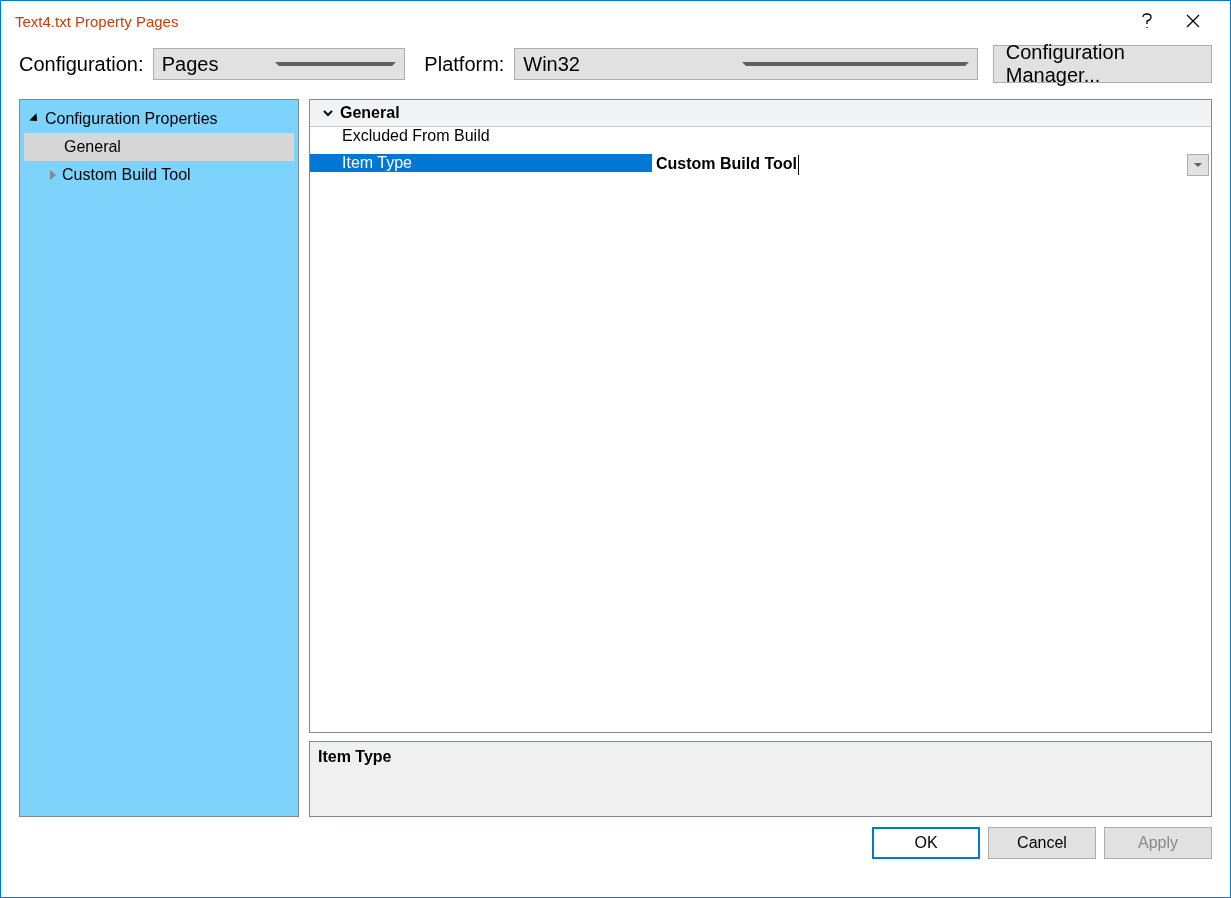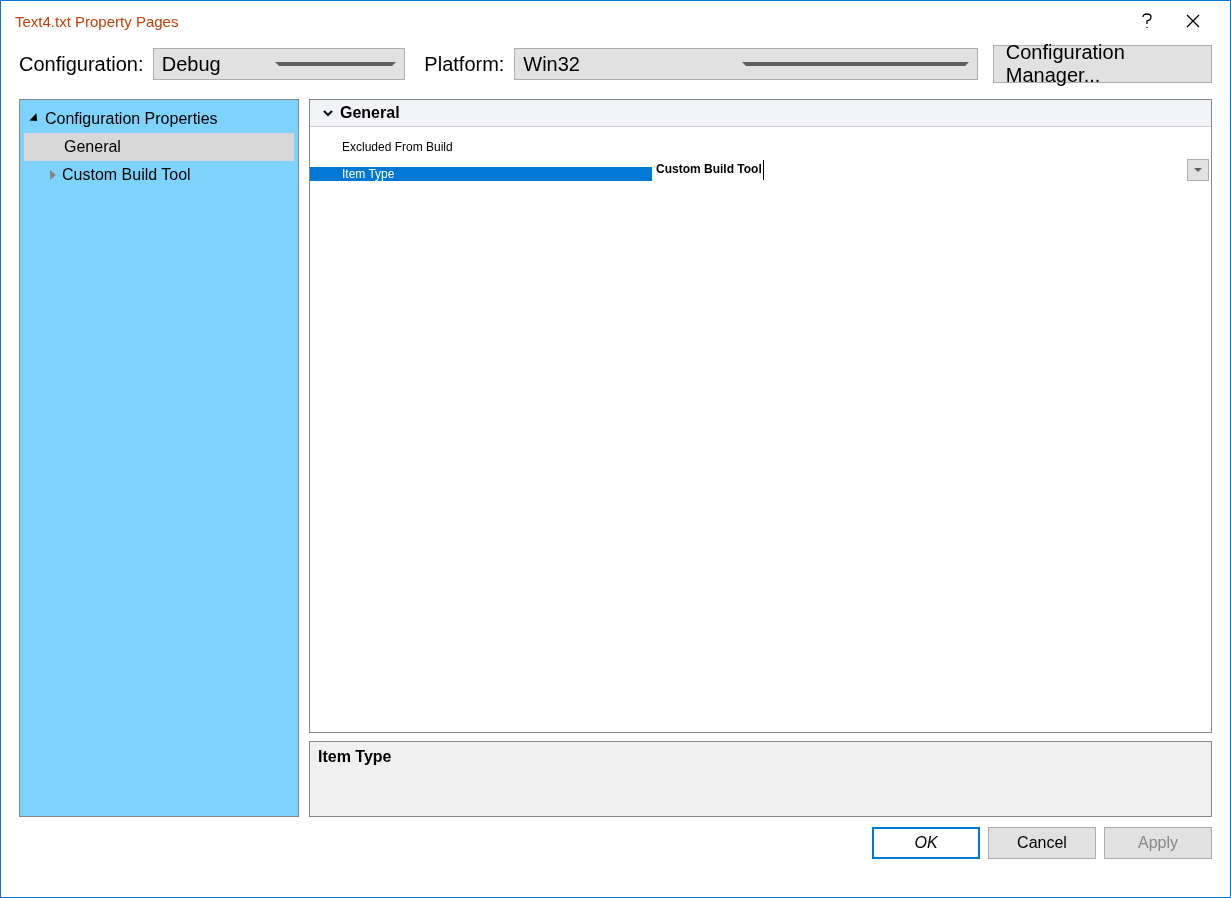--- a/index.html
+++ b/index.html
@@ -18,33 +18,33 @@
   .content { display: flex; padding: 6px 18px 10px 18px; gap: 10px; height: 734px; }
   .tree-pane { width: 280px; border: 1px solid #828790; background: #7dd3fc; padding: 5px 4px; font-size: 16px; }
   .tree-item { display: flex; align-items: center; height: 28px; padding-left: 8px; cursor: pointer; gap: 4px;}
   .tree-item.root { }
   .tree-item.child { padding-left: 40px; }
   .tree-item.selected { background: #d7d7d7; }
   .arrow-right { display:inline-block; width:0;height:0;border-top:5px solid transparent;border-bottom:5px solid transparent;border-left:6px solid #888; margin-right:2px;}
   .right-pane { flex: 1; display: flex; flex-direction: column; gap: 8px; }
   .grid-pane { flex: 1; border: 1px solid #828790; background: #fff; }
   .grid-header { display: flex; align-items: center; height: 27px; background: #f2f3f7; border-bottom: 1px solid #ccc; padding-left: 12px; font-size: 16px; font-weight: 600; gap:6px; cursor:pointer;}
-  .grid-row { display: flex; height: 27px; align-items: flex-end; font-size: 12px; }
+  .grid-row { display: flex; height: 27px; align-items: flex-start; font-size: 16px; }
   .grid-row .key-cell { width: 342px; padding-left: 32px; }
   .grid-row .val-cell { flex: 1; padding-left: 4px; display:flex; align-items:center;}
   .grid-row.selected .key-cell { background: #0078d4; color: #fff; }
   .grid-row.selected .val-cell { font-weight: 600; }
   .val-inner { flex:1; }
   .caret { display:inline-block; width:0;height:0;border-left:4px solid transparent;border-right:4px solid transparent;border-top:4px solid #606060; }
   .dd-btn { width:22px;height:22px;border:1px solid #adadad;background:#e1e1e1;display:flex;align-items:center;justify-content:center;margin-right:2px;cursor:pointer;}
   .desc-pane { height: 76px; border: 1px solid #828790; background: #f0f0f0; padding: 6px 8px; font-size: 16px; }
   .desc-title { font-weight: 600; }
   .footer { display: flex; justify-content: flex-end; gap: 8px; padding: 0 18px 14px 0; }
   .btn { width: 108px; height: 32px; border: 1px solid #adadad; background: #e1e1e1; cursor: pointer; display:flex;align-items:center;justify-content:center; font-size:16px;}
-  .btn.primary { border: 2px solid #0078d4; background: #fff; font-style: italic; }
+  .btn.primary { border: 2px solid #0078d4; background: #fff; }
   .btn.disabled { color: #888; cursor: default; }
   .text-cursor { display:inline-block;width:1px;height:20px;background:#000;margin-left:1px;vertical-align:middle;}
 </style>
 </head>
 <body>
 
 <div class="titlebar">
   <span class="titlebar-title">Text4.txt Property Pages</span>
   <div class="titlebar-btn">
     <svg width="12" height="16" viewBox="0 0 12 16">
@@ -54,21 +54,21 @@
   <div class="titlebar-btn">
     <svg width="14" height="14" viewBox="0 0 14 14">
         <path d="M1 1 L13 13 M13 1 L1 13" stroke-width="1.3"></path>
       </svg>
   </div>
 </div>
 
 <div class="config-row">
   <label>Configuration:</label>
   <div class="select sel-config">
-    <span>Debug</span>
+    <span>Pages</span>
     <span class="caret"></span>
   </div>
   <label>Platform:</label>
   <div class="select sel-platform">
     <span>Win32</span>
     <span class="caret"></span>
   </div>
   <div class="cfg-mgr-btn">
     <span>Configuration Manager...</span>
   </div>

